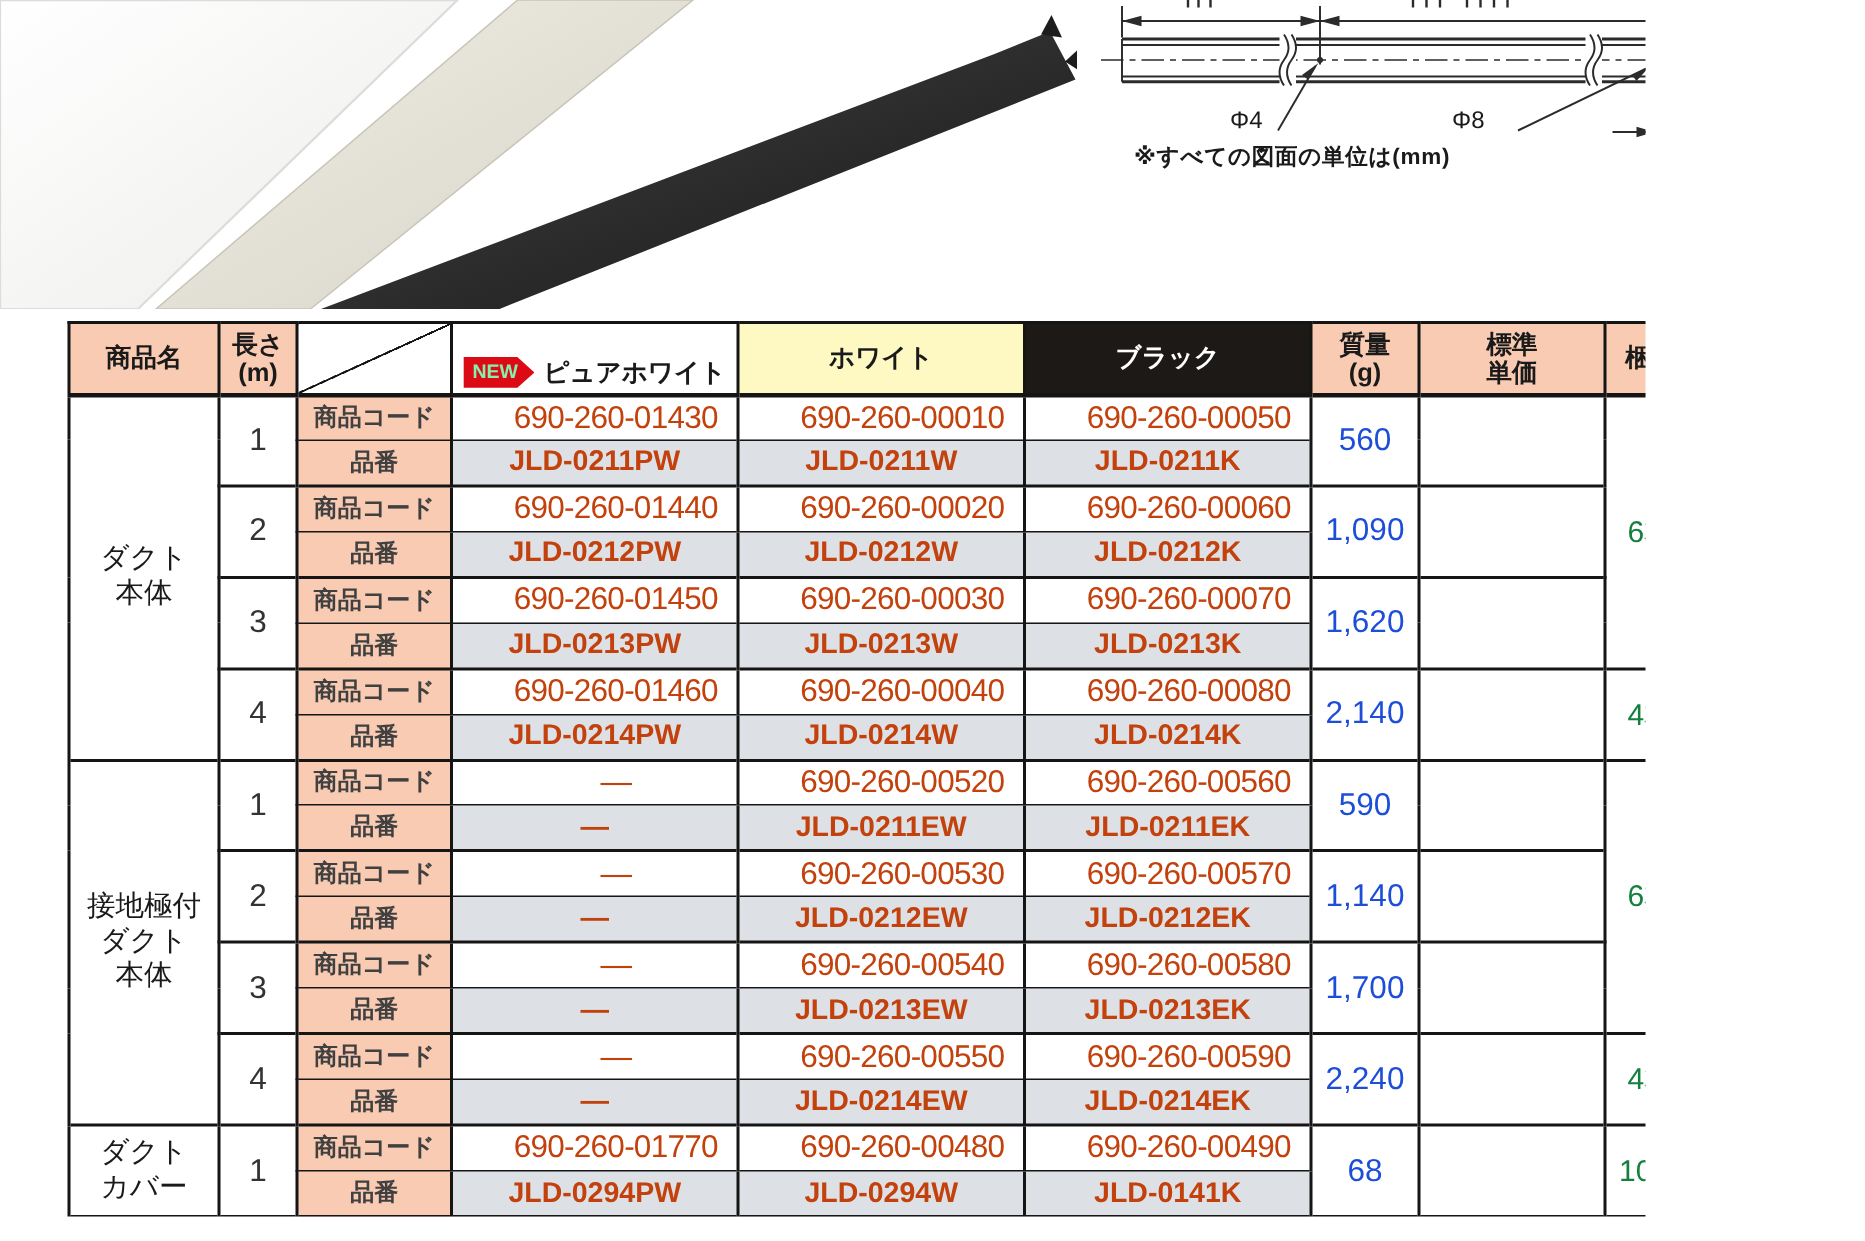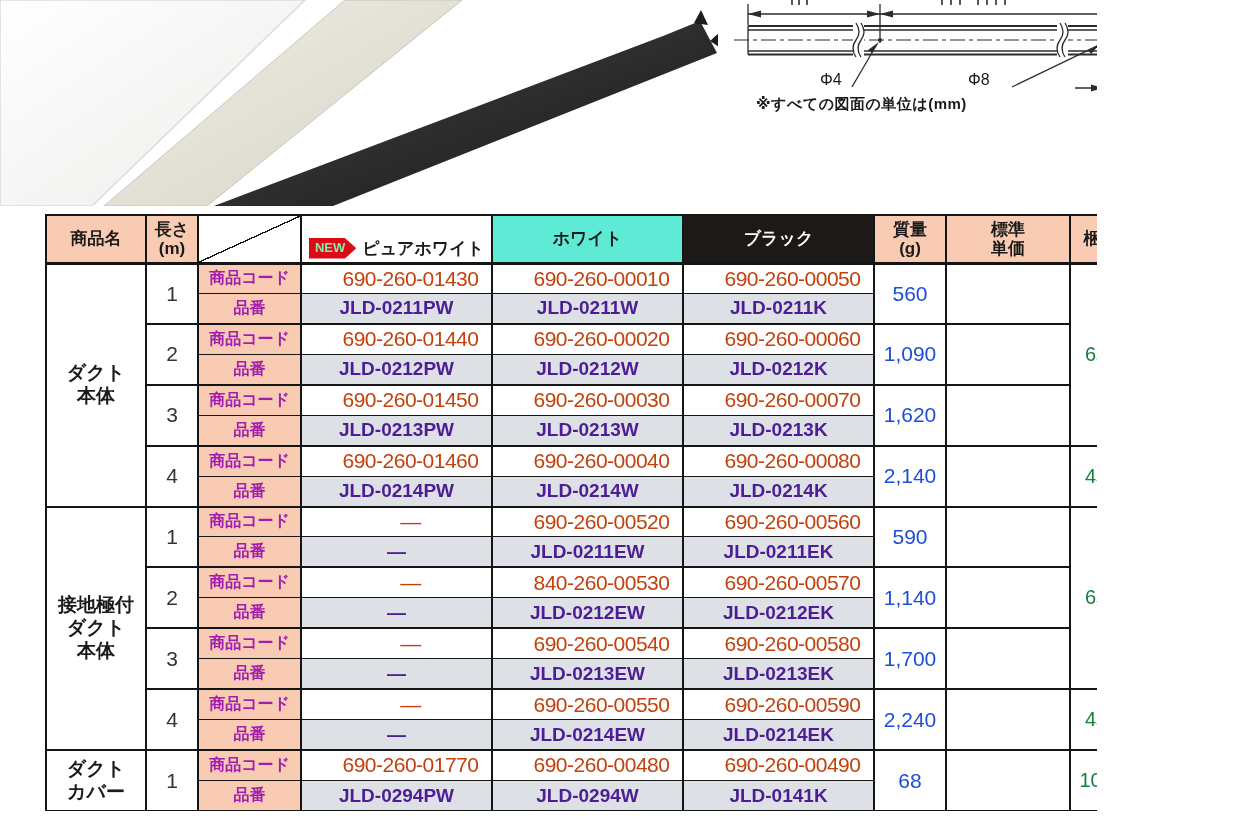--- a/index.html
+++ b/index.html
@@ -22,28 +22,28 @@
   table{position:absolute;left:45px;top:214px;width:1145px;border-collapse:collapse;table-layout:fixed;
     border:1px solid #d946ef;}
   thead tr{height:48px;}
   tbody tr{height:30.44px;}
   th{border:2px solid #151515;border-bottom-width:3px;background:#f9cbb3;font-size:17px;font-weight:bold;
     white-space:pre-line;line-height:1.12;padding:0;text-align:center;vertical-align:middle;color:#1a1a1a;}
   td{border:2px solid #151515;border-top-width:1px;border-bottom-width:1px;padding:0;text-align:center;
     vertical-align:middle;}
   tr.gt > td{border-top-width:2px;}
   .th-pw{background:#ffffff;}
-  .th-w{background:#5eead4;}
+  .th-w{background:#fef9c3;}
   .th-k{background:#1c1917;color:#fff;}
   .th-diag{background:#fff;background-image:linear-gradient(to bottom right,rgba(0,0,0,0) 49.3%,#151515 49.3%,#151515 50.9%,rgba(0,0,0,0) 50.9%);}
-  .c-name{font-size:19px;font-weight:bold;white-space:pre-line;line-height:1.2;color:#1a1a1a;}
+  .c-name{font-size:19px;font-weight:normal;white-space:pre-line;line-height:1.2;color:#1a1a1a;}
   .c-len{font-size:21px;color:#333;}
-  .c-lbl{background:#f9cbb3;font-weight:bold;font-size:16px;color:#a21caf;}
+  .c-lbl{background:#f9cbb3;font-weight:bold;font-size:16px;color:#404040;}
   .c-code{font-size:21px;color:#c2410c;letter-spacing:-.5px;padding-left:28px;}
-  .c-part{background:#dde1e5;font-weight:bold;font-size:19px;color:#4c1d95;}
+  .c-part{background:#dde1e5;font-weight:bold;font-size:19px;color:#c2410c;}
   .c-mass{font-size:21px;color:#1d4ed8;}
   .c-price{background:#fff;}
   .c-pack,.c-ship{font-size:20px;color:#15803d;text-align:center;}
   .new-badge{display:inline-block;background:#dc0a14;color:#86efac;font-size:13px;font-weight:bold;
     padding:3px 11px 3px 6px;clip-path:polygon(0 0,76% 0,100% 50%,76% 100%,0 100%);
     margin-right:6px;vertical-align:2px;}
 </style>
 </head>
 <body>
 
@@ -267,21 +267,21 @@
       <tr>
         <td class="c-lbl">品番</td>
         <td class="c-part">—</td>
         <td class="c-part">JLD-0211EW</td>
         <td class="c-part">JLD-0211EK</td>
       </tr>
       <tr class="gt">
         <td class="c-len" rowspan="2">2</td>
         <td class="c-lbl">商品コード</td>
         <td class="c-code">—</td>
-        <td class="c-code">840-260-00530</td>
+        <td class="c-code">690-260-00530</td>
         <td class="c-code">690-260-00570</td>
         <td class="c-mass" rowspan="2">1,140</td>
         <td class="c-price" rowspan="2"></td>
       </tr>
       <tr>
         <td class="c-lbl">品番</td>
         <td class="c-part">—</td>
         <td class="c-part">JLD-0212EW</td>
         <td class="c-part">JLD-0212EK</td>
       </tr>

